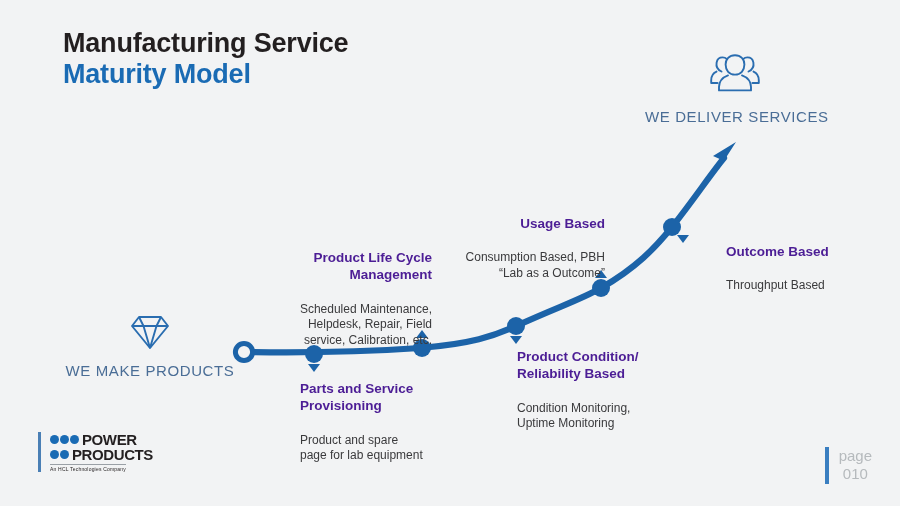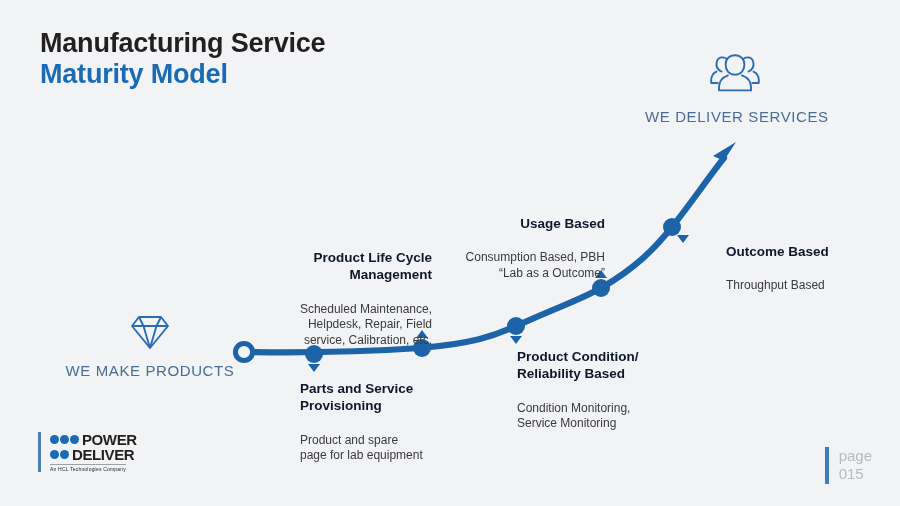--- a/index.html
+++ b/index.html
@@ -16,21 +16,21 @@
   #slide {
     position: relative;
     width: 900px;
     height: 506px;
     background: #f2f3f4;
   }
 
   
   .title-block {
     position: absolute;
-    left: 22px;
+    left: 45px;
     top: 28px;
     display: flex;
     align-items: flex-end;
   }
   .title-bar {
     width: 4px;
     background: #2b2f33;
     margin-right: 14px;
     border-radius: 1px;
   }
@@ -89,21 +89,21 @@
     height: 506px;
   }
 
   
   .stage {
     position: absolute;
   }
   .stage-title {
     font-size: 13.5px;
     font-weight: bold;
-    color: #0f172a;
+    color: #4c1d95;
     line-height: 1.28;
   }
   .stage-desc {
     font-size: 12px;
     color: #3a3a3c;
     line-height: 1.33;
     margin-top: 18px;
   }
   .align-right { text-align: right; }
   .align-left  { text-align: left;  }
@@ -162,20 +162,21 @@
   }
   .page-bar {
     width: 4px;
     background: #3a7ec0;
     margin-right: 10px;
   }
   .page-text {
     display: flex;
     flex-direction: column;
     justify-content: center;
+    text-align: center;
   }
   .page-word, .page-num {
     font-size: 15px;
     color: #b6babd;
     line-height: 1.22;
   }
 </style>
 </head>
 <body>
 
@@ -282,21 +283,21 @@
     </div>
   </div>
 
   <div class="stage align-left" id="stage-4">
     <div class="stage-title">
       <div>Product Condition/</div>
       <div>Reliability Based</div>
     </div>
     <div class="stage-desc">
       <div>Condition Monitoring,</div>
-      <div>Service Monitoring</div>
+      <div>Uptime Monitoring</div>
     </div>
   </div>
 
   <div class="stage align-left" id="stage-5">
     <div class="stage-title">
       <div>Outcome Based</div>
     </div>
     <div class="stage-desc">
       <div>Throughput Based</div>
     </div>
@@ -311,27 +312,27 @@
             <span class="logo-dot"></span>
             <span class="logo-dot"></span>
         </span>
         <span class="logo-word">POWER</span>
       </div>
       <div class="logo-row">
         <span class="logo-dots">
           <span class="logo-dot"></span>
             <span class="logo-dot"></span>
         </span>
-        <span class="logo-word">DELIVER</span>
+        <span class="logo-word">PRODUCTS</span>
       </div>
       <div class="logo-tagline">An HCL Technologies Company</div>
     </div>
   </div>
 
   <div id="page-indicator">
     <div class="page-bar"></div>
     <div class="page-text">
       <div class="page-word">page</div>
-      <div class="page-num">015</div>
+      <div class="page-num">010</div>
     </div>
   </div>
 
 </div>
 
 </body></html>

